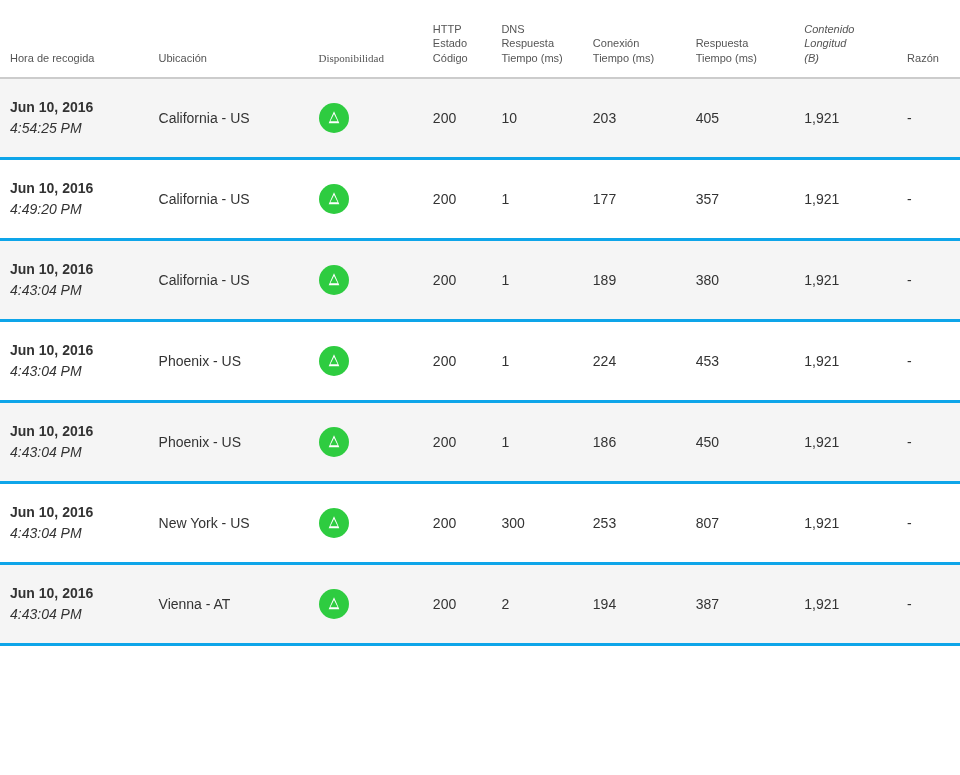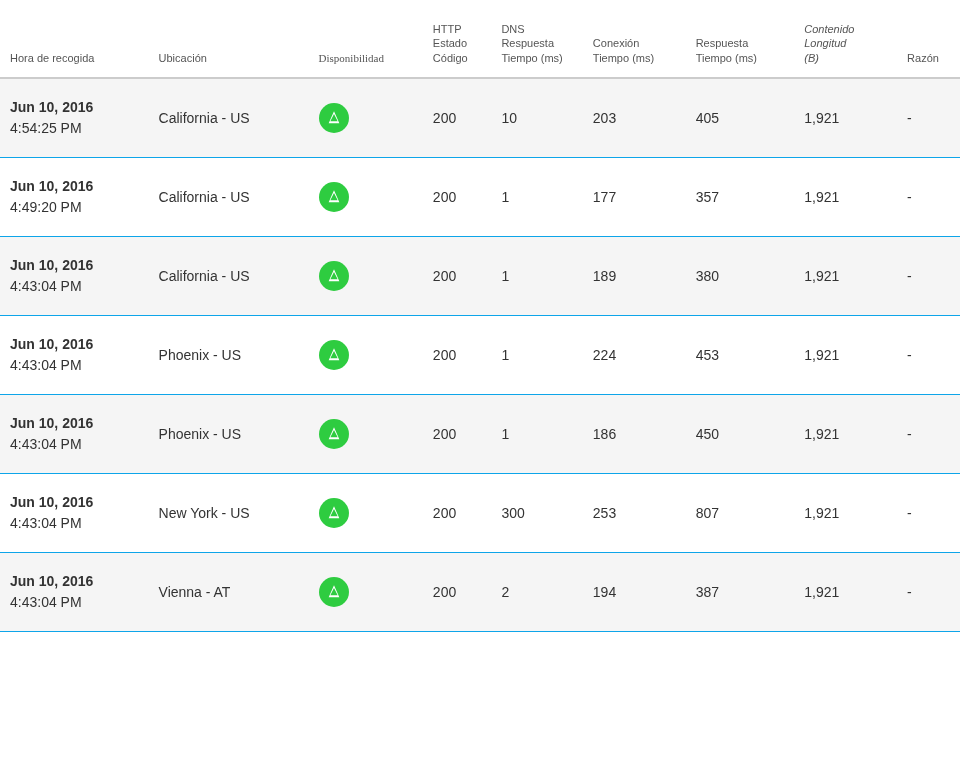--- a/index.html
+++ b/index.html
@@ -29,21 +29,21 @@
     thead th {
       padding: 12px 10px;
       text-align: left;
       font-weight: normal;
       color: #555;
       font-size: 11px;
       vertical-align: bottom;
       line-height: 1.3;
     }
     tbody tr {
-      border-bottom: 1px solid #0ea5e9;
+      border-bottom: 3px solid #0ea5e9;
     }
     tbody tr:nth-child(odd) {
       background-color: #f5f5f5;
     }
     tbody tr:nth-child(even) {
       background-color: #ffffff;
     }
     tbody td {
       padding: 18px 10px;
       vertical-align: middle;
@@ -55,20 +55,21 @@
       font-weight: 600;
       white-space: nowrap;
     }
     .time-date {
       display: block;
       font-weight: 700;
     }
     .time-time {
       display: block;
       font-weight: 400;
+      font-style: italic;
     }
     .availability-icon {
       display: inline-flex;
       align-items: center;
       justify-content: center;
       width: 30px;
       height: 30px;
       background-color: #2ecc40;
       border-radius: 50%;
     }

